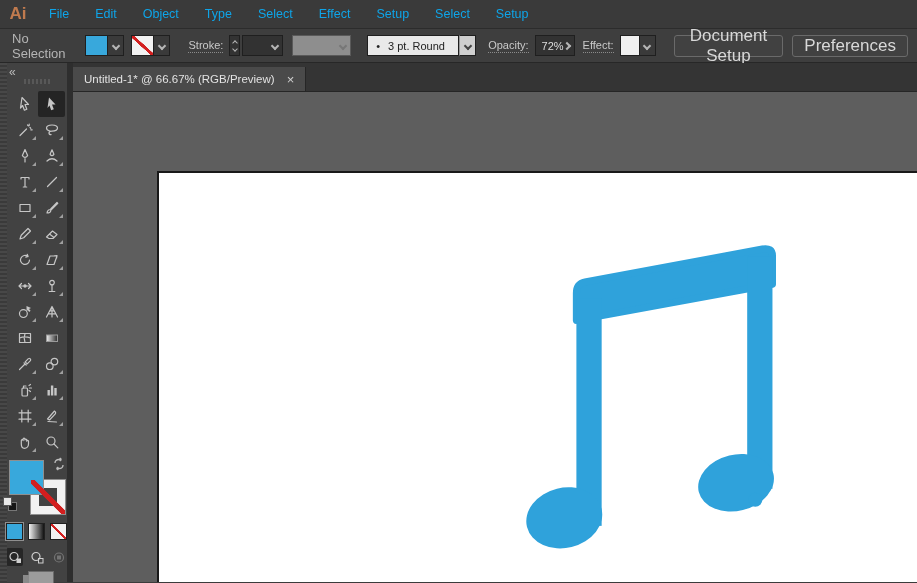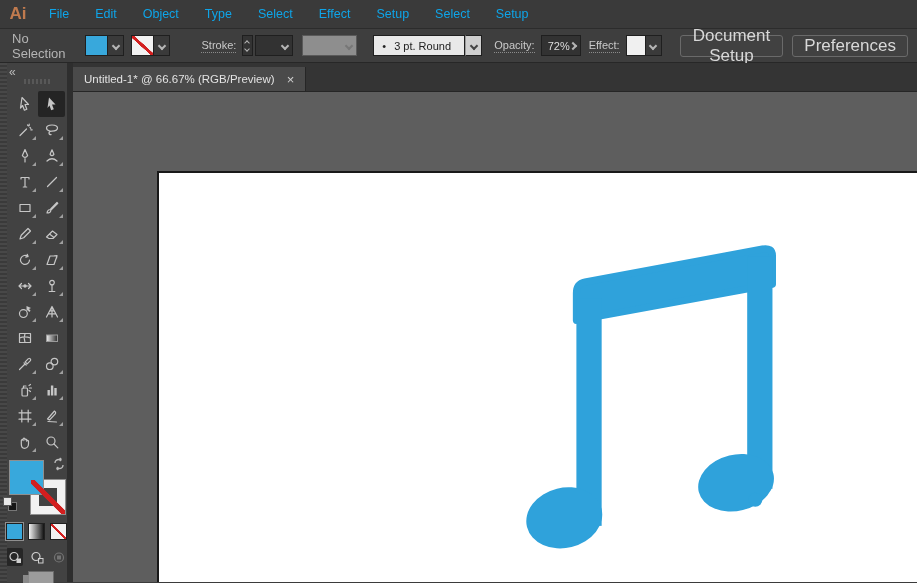--- a/index.html
+++ b/index.html
@@ -138,21 +138,21 @@
   </span>
   <span class="swatch-combo">
     <span class="mini-swatch mini-stroke">
         <span class="red-diag"></span>
       </span>
     <span class="chev-box">
         <span class="chev"></span>
       </span>
   </span>
 
-  <span class="ctl-label dotted-u" style="margin-left:24px">Stroke:</span>
+  <span class="ctl-label dotted-u" style="margin-left:11px">Stroke:</span>
   <span class="stepper">
     <span class="chev up"></span>
     <span class="chev"></span>
   </span>
   <span class="dark-dd">
       <span class="chev"></span>
     </span>
   <span class="disabled-dd">
       <span class="chev dim"></span>
     </span>

